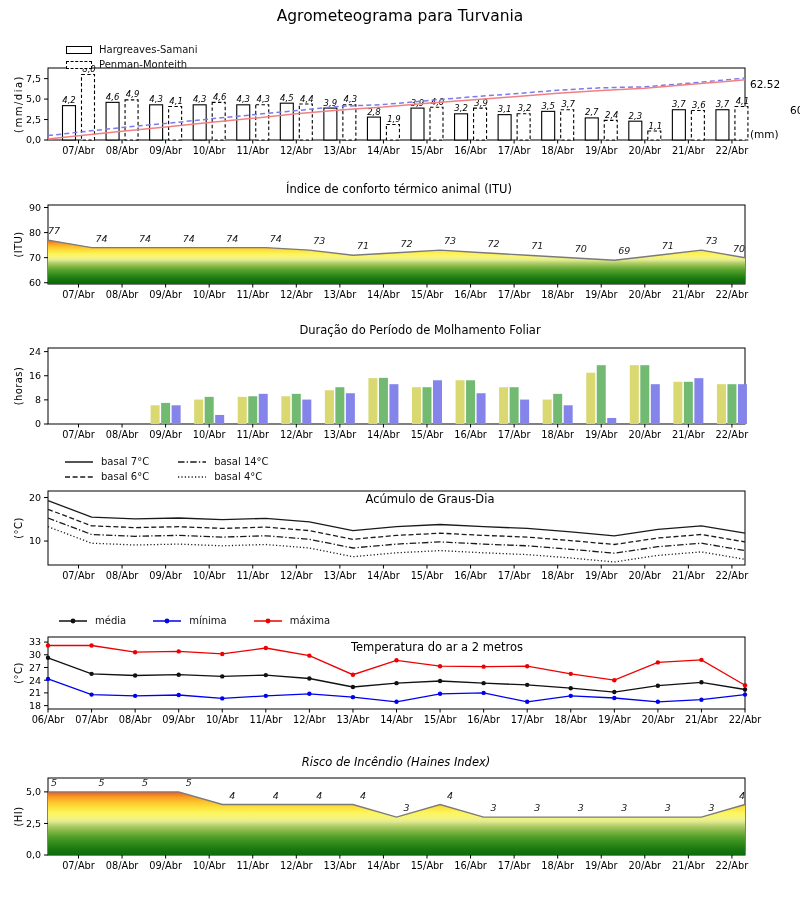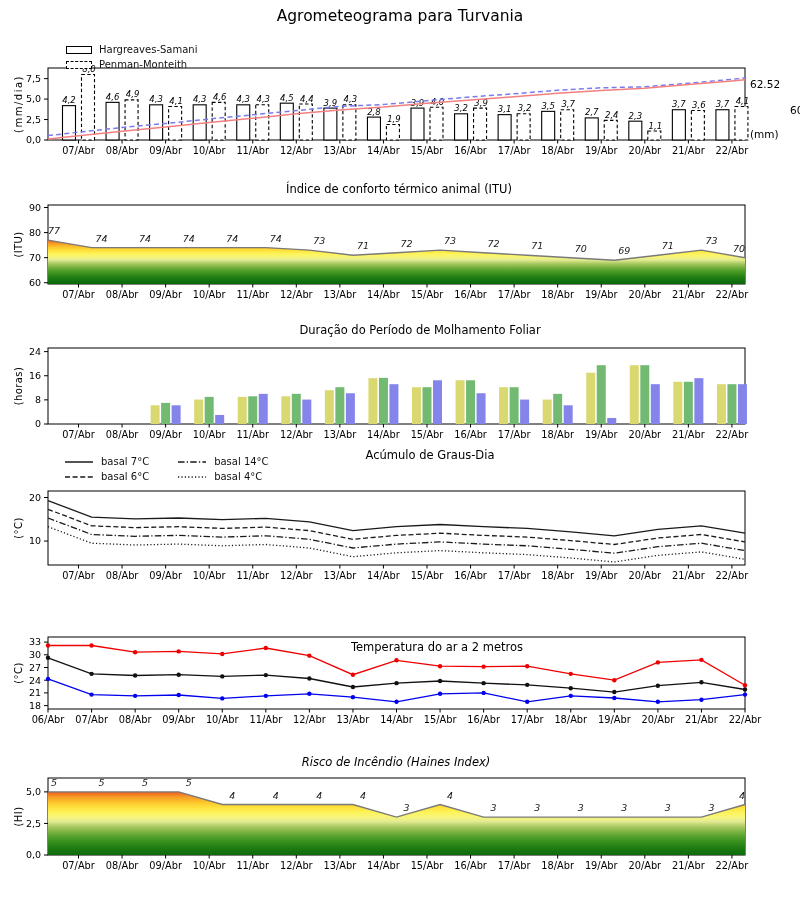--- a/index.html
+++ b/index.html
@@ -513,21 +513,21 @@
       <circle cx="614.3125" cy="680.2" r="2.2" fill="#ee0000"></circle>
       <circle cx="657.875" cy="662.4117647058823" r="2.2" fill="#ee0000"></circle>
       <circle cx="701.4375" cy="659.8705882352941" r="2.2" fill="#ee0000"></circle>
       <circle cx="745" cy="685.2823529411764" r="2.2" fill="#ee0000"></circle>
     </svg>
 
   <div class="t main" style="left:400px;top:7px;">Agrometeograma para Turvania</div>
 
   <div class="t" style="left:399px;top:182px;">Índice de conforto térmico animal (ITU)</div>
   <div class="t" style="left:420px;top:323px;">Duração do Período de Molhamento Foliar</div>
-  <div class="t" style="left:430px;top:448px;">Acúmulo de Graus-Dia</div>
+  <div class="t" style="left:430px;top:492px;">Acúmulo de Graus-Dia</div>
   <div class="t" style="left:437px;top:614px;margin-top:26px;">Temperatura do ar a 2 metros</div>
   <div class="t" style="left:396px;top:755px;font-style:italic;">Risco de Incêndio (Haines Index)</div>
 
   <div class="lg" style="left:66px;top:42px;">
     <div class="lgrow">
       <span class="sw"></span>
       <span>Hargreaves-Samani</span>
     </div>
     <div class="lgrow">
       <span class="sw dashed"></span>
@@ -562,13 +562,36 @@
           <span>basal 14°C</span>
         </div>
         <div class="lgrow">
           <svg width="30" height="10">
             <line x1="1" x2="29" y1="5" y2="5" stroke="#1a1a1a" stroke-width="1.5" stroke-dasharray="1.2,2.2"></line>
           </svg>
           <span>basal 4°C</span>
         </div>
       </div>
     </div>
+  <div class="lg lgflex" style="left:58px;top:613px;gap:26px;" id="legend-temp">
+      <div class="lgrow">
+        <svg width="30" height="10">
+          <line x1="1" x2="29" y1="5" y2="5" stroke="#111111" stroke-width="1.5" stroke-dasharray=""></line>
+          <circle cx="15" cy="5" r="2.4" fill="#111111"></circle>
+        </svg>
+        <span>média</span>
+      </div>
+      <div class="lgrow">
+        <svg width="30" height="10">
+          <line x1="1" x2="29" y1="5" y2="5" stroke="#0000ee" stroke-width="1.5" stroke-dasharray=""></line>
+          <circle cx="15" cy="5" r="2.4" fill="#0000ee"></circle>
+        </svg>
+        <span>mínima</span>
+      </div>
+      <div class="lgrow">
+        <svg width="30" height="10">
+          <line x1="1" x2="29" y1="5" y2="5" stroke="#ee0000" stroke-width="1.5" stroke-dasharray=""></line>
+          <circle cx="15" cy="5" r="2.4" fill="#ee0000"></circle>
+        </svg>
+        <span>máxima</span>
+      </div>
+    </div>
 </div>
 
 </body></html>

